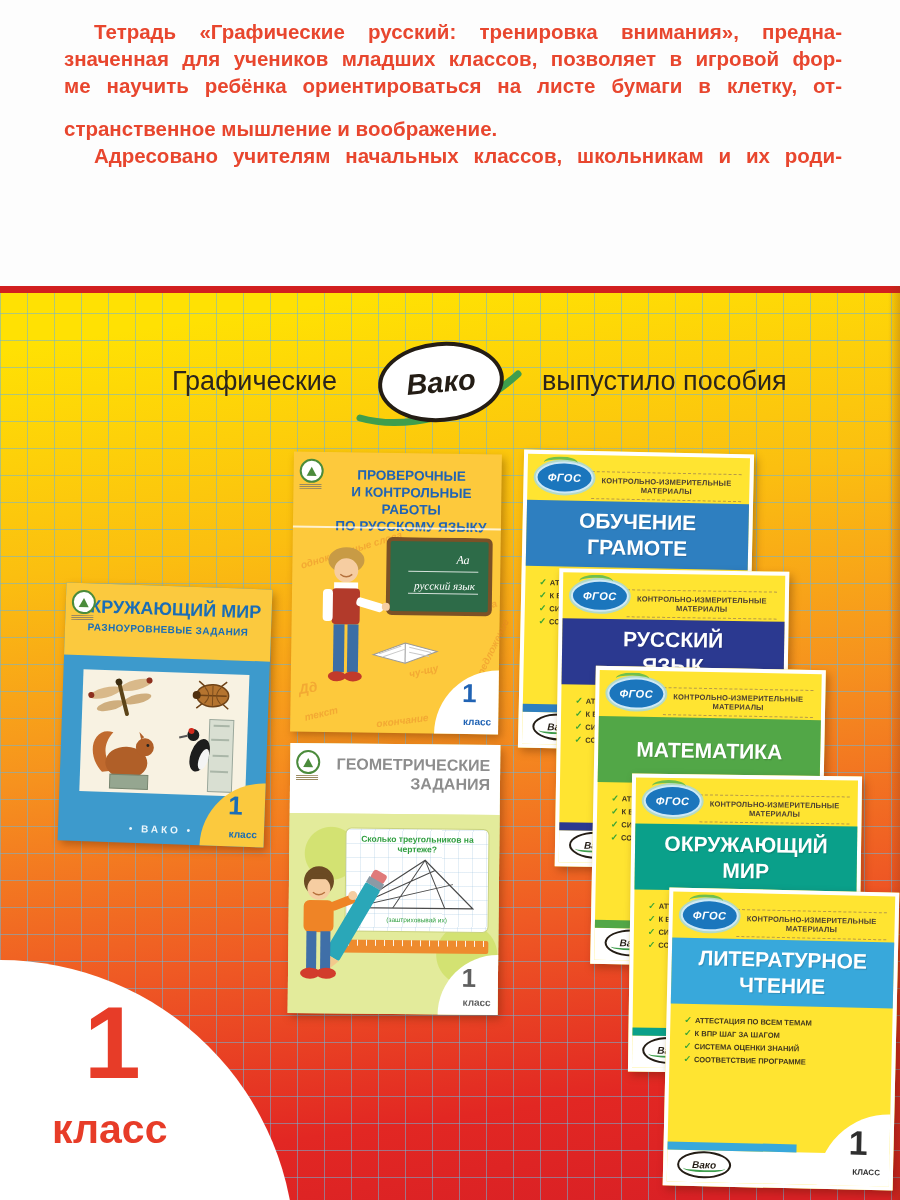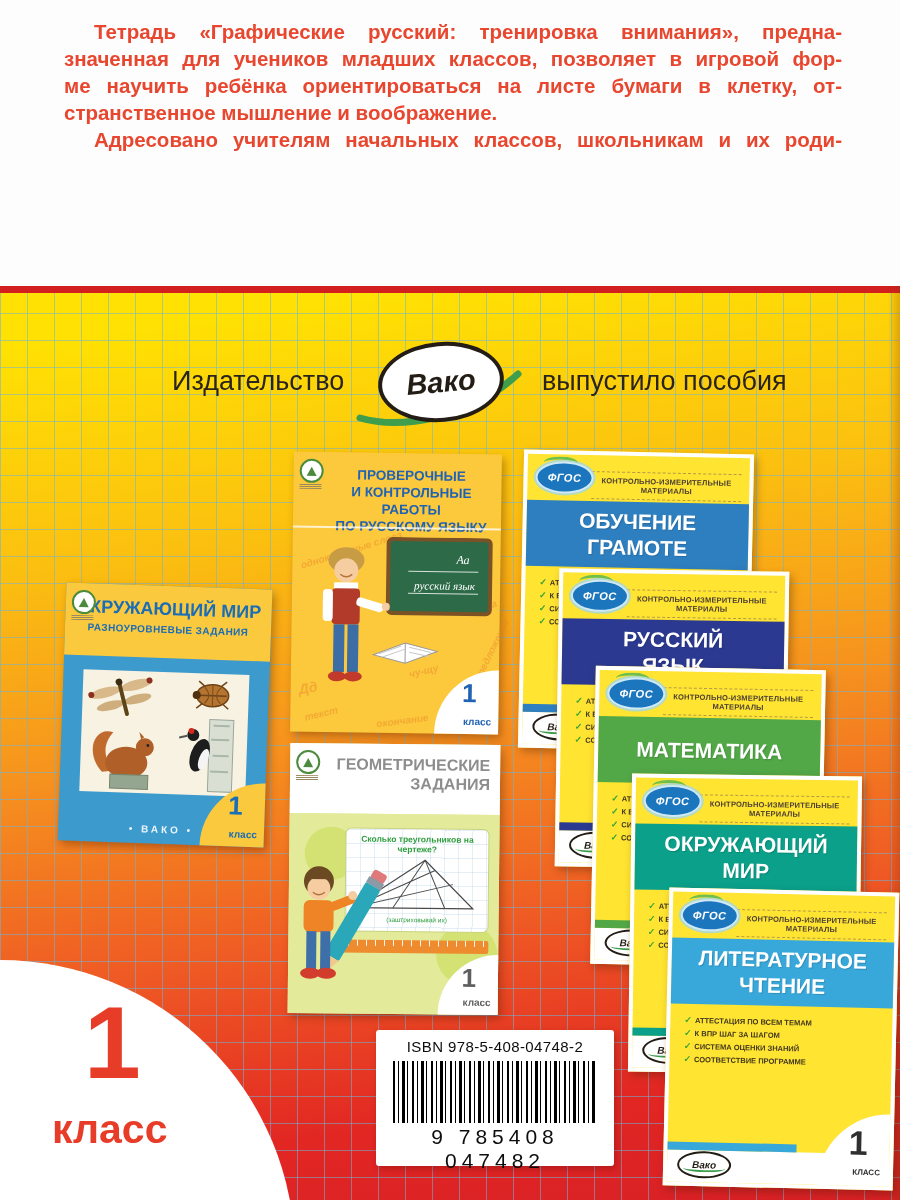--- a/index.html
+++ b/index.html
@@ -3,21 +3,21 @@
 <meta charset="utf-8">
 <style>
   html,body{margin:0;padding:0;}
   body{width:900px;height:1200px;position:relative;overflow:hidden;background:#fdfdfd;
        font-family:"Liberation Sans",sans-serif;}
 
   
   .intro{position:absolute;left:64px;top:18px;width:778px;color:#e8462e;
          font-size:20.5px;line-height:27px;font-weight:bold;}
   .intro .line{text-align:justify;text-align-last:justify;white-space:normal;}
-  .intro .line.end{text-align-last:left;}
+  .intro .line.end{text-align-last:left;margin-top:16px;}
   .intro .line.indent{text-indent:30px;}
 
   
   .panel{position:absolute;left:0;right:0;top:286px;bottom:0;
     background:
       repeating-linear-gradient(to right, rgba(110,180,215,.55) 0 1px, transparent 1px 27px),
       repeating-linear-gradient(to bottom, rgba(110,180,215,.55) 0 1px, transparent 1px 27px),
       linear-gradient(172deg,#ffe103 6%,#fbbf10 28%,#f6921e 48%,#ef5a24 68%,#e22723 86%,#da2125 97%);}
   .panel-top-strip{position:absolute;left:0;right:0;top:0;height:7px;background:#d21f1f;}
   .panel::after{content:'';position:absolute;right:0;top:0;bottom:0;width:12px;
@@ -143,21 +143,21 @@
   <div class="line indent">Тетрадь «Графические русский: тренировка внимания», предна-</div>
   <div class="line">значенная для учеников младших классов, позволяет в игровой фор-</div>
   <div class="line">ме научить ребёнка ориентироваться на листе бумаги в клетку, от-</div>
   <div class="line end">странственное мышление и воображение.</div>
   <div class="line indent">Адресовано учителям начальных классов, школьникам и их роди-</div>
 </div>
 
 <div class="panel">
   <div class="panel-top-strip"></div>
 
-  <div class="pub-left">Издательство</div>
+  <div class="pub-left">Графические</div>
   <div class="vako-big">
     <svg width="164" height="60">
       <path d="M2,52 C44,64 112,52 160,8" stroke="#3f9e4d" stroke-width="7" fill="none" stroke-linecap="round"></path>
     </svg>
     <div class="ellipse">Вако</div>
   </div>
   <div class="pub-right">выпустило пособия</div>
 
   <div class="book book1">
     <div class="b1-header">
@@ -462,22 +462,17 @@
         <span>Вако</span>
       </div>
     </div>
     <div class="corner">
       <span class="num">1</span>
       <span class="word">КЛАСС</span>
     </div>
   </div>
     </div>
 
-  <div class="barcode">
-    <div class="bc-isbn">ISBN 978-5-408-04748-2</div>
-    <div class="bc-bars"></div>
-    <div class="bc-digits">9 785408 047482</div>
-  </div>
 
   <div class="corner-circle"></div>
   <div class="grade-num">1</div>
   <div class="grade-word">класс</div>
 </div>
 
 </body></html>

